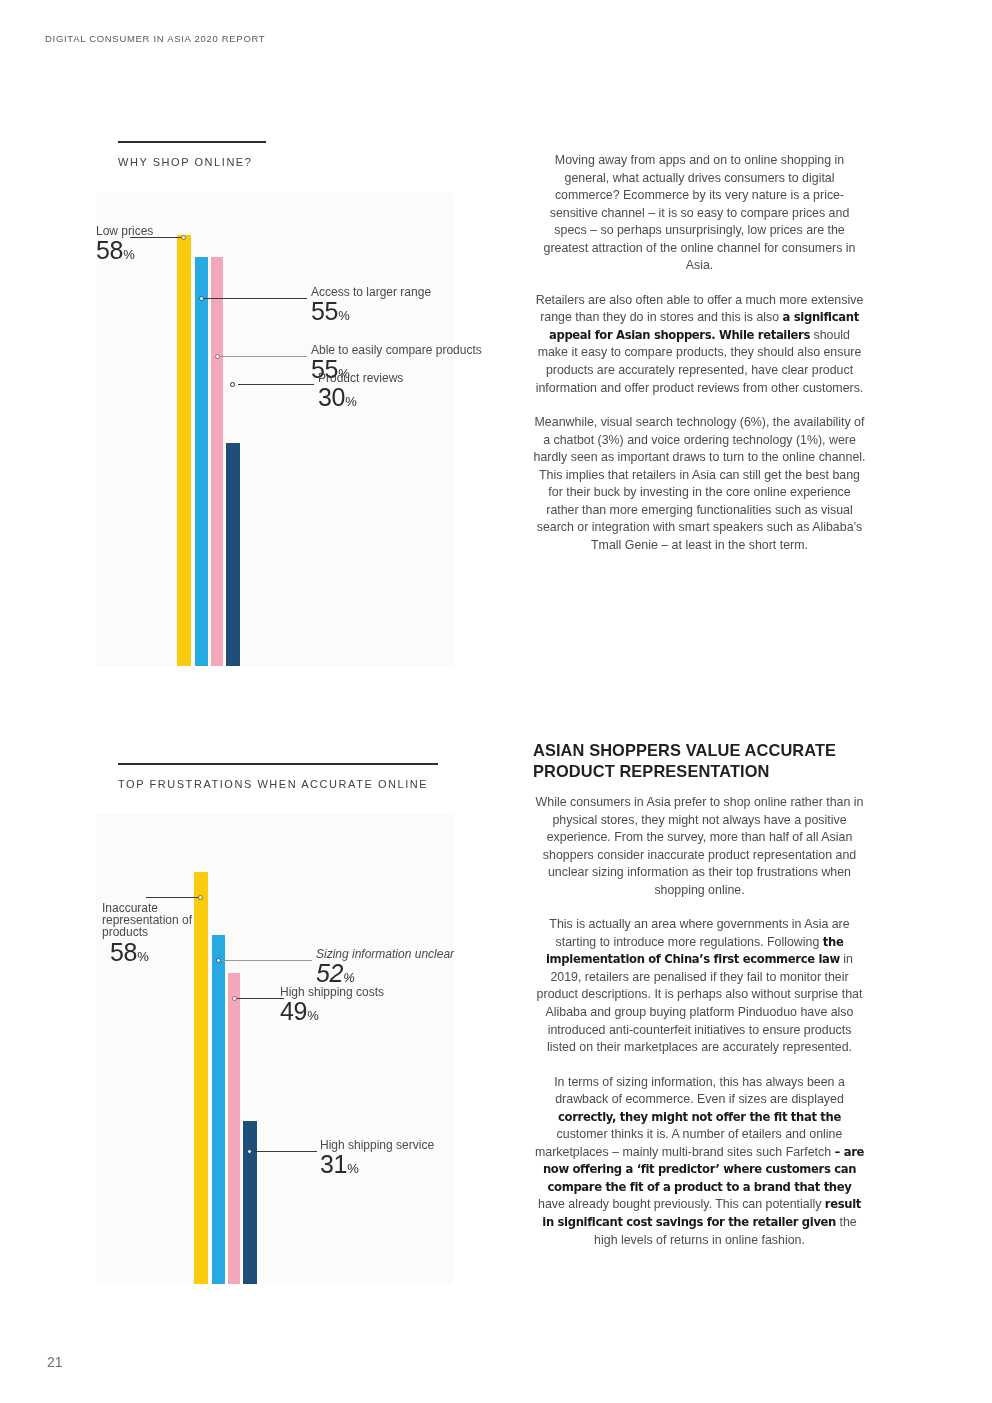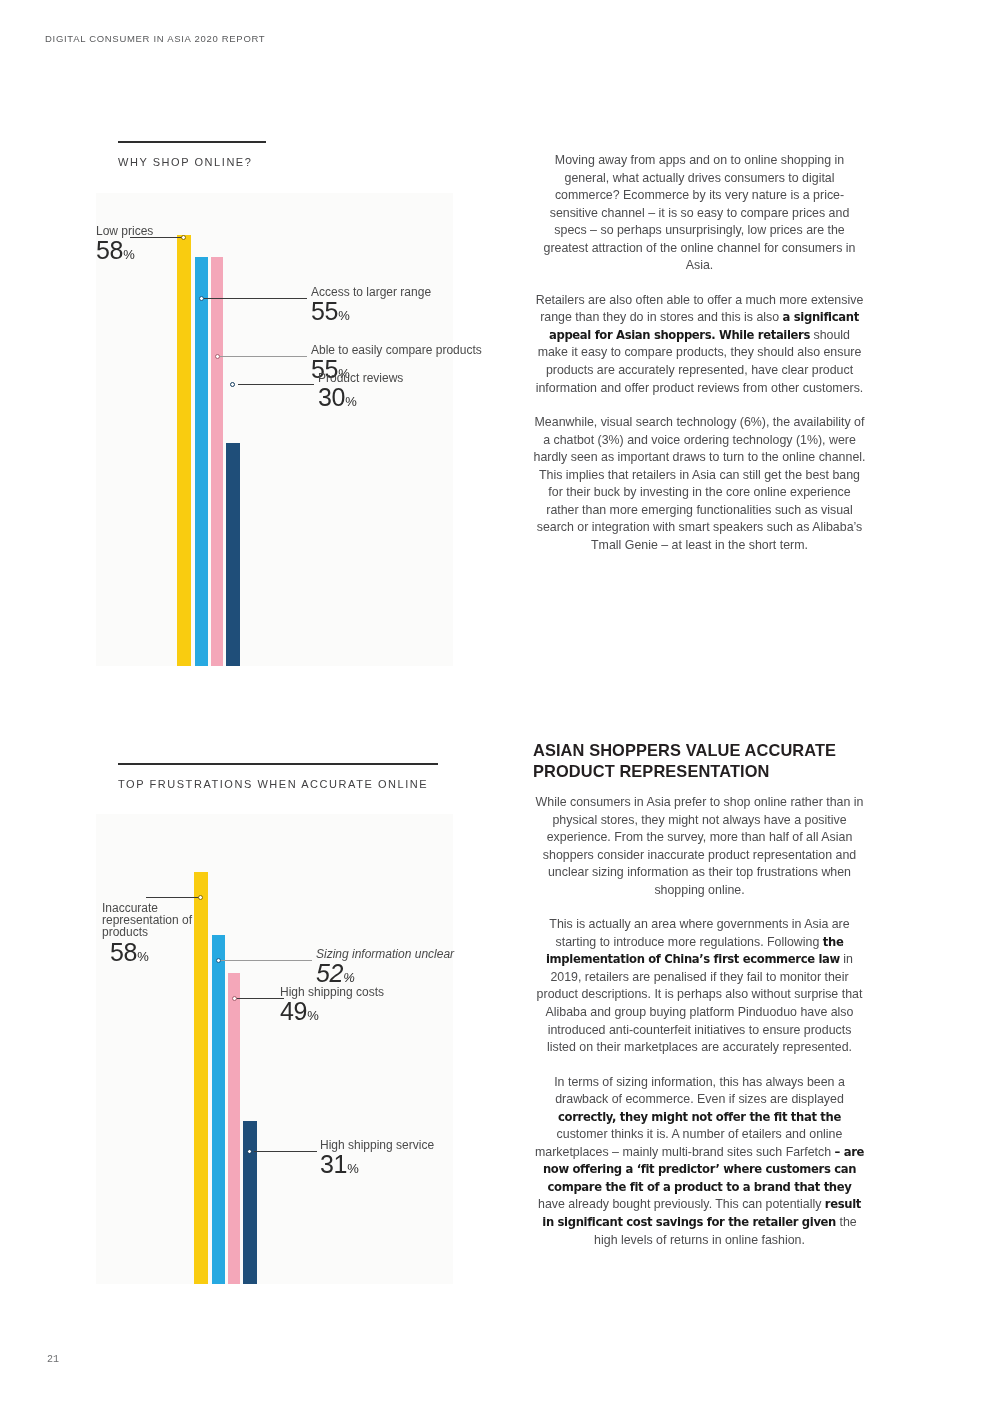--- a/index.html
+++ b/index.html
@@ -25,23 +25,22 @@
     letter-spacing: 0.7px;
     color: #58595b;
     font-family: "Liberation Sans", sans-serif;
   }
 
   
   .folio {
     position: absolute;
     left: 47px;
     top: 1354px;
-    font-size: 10px;
+    font-size: 14px;
     color: #6d6e70;
-    font-family: Liberation Mono, monospace;
   }
   .right-col {
     position: absolute;
     left: 533px;
     width: 333px;
   }
 
   
   .chart-block { position: absolute; }
   .chart-rule {

